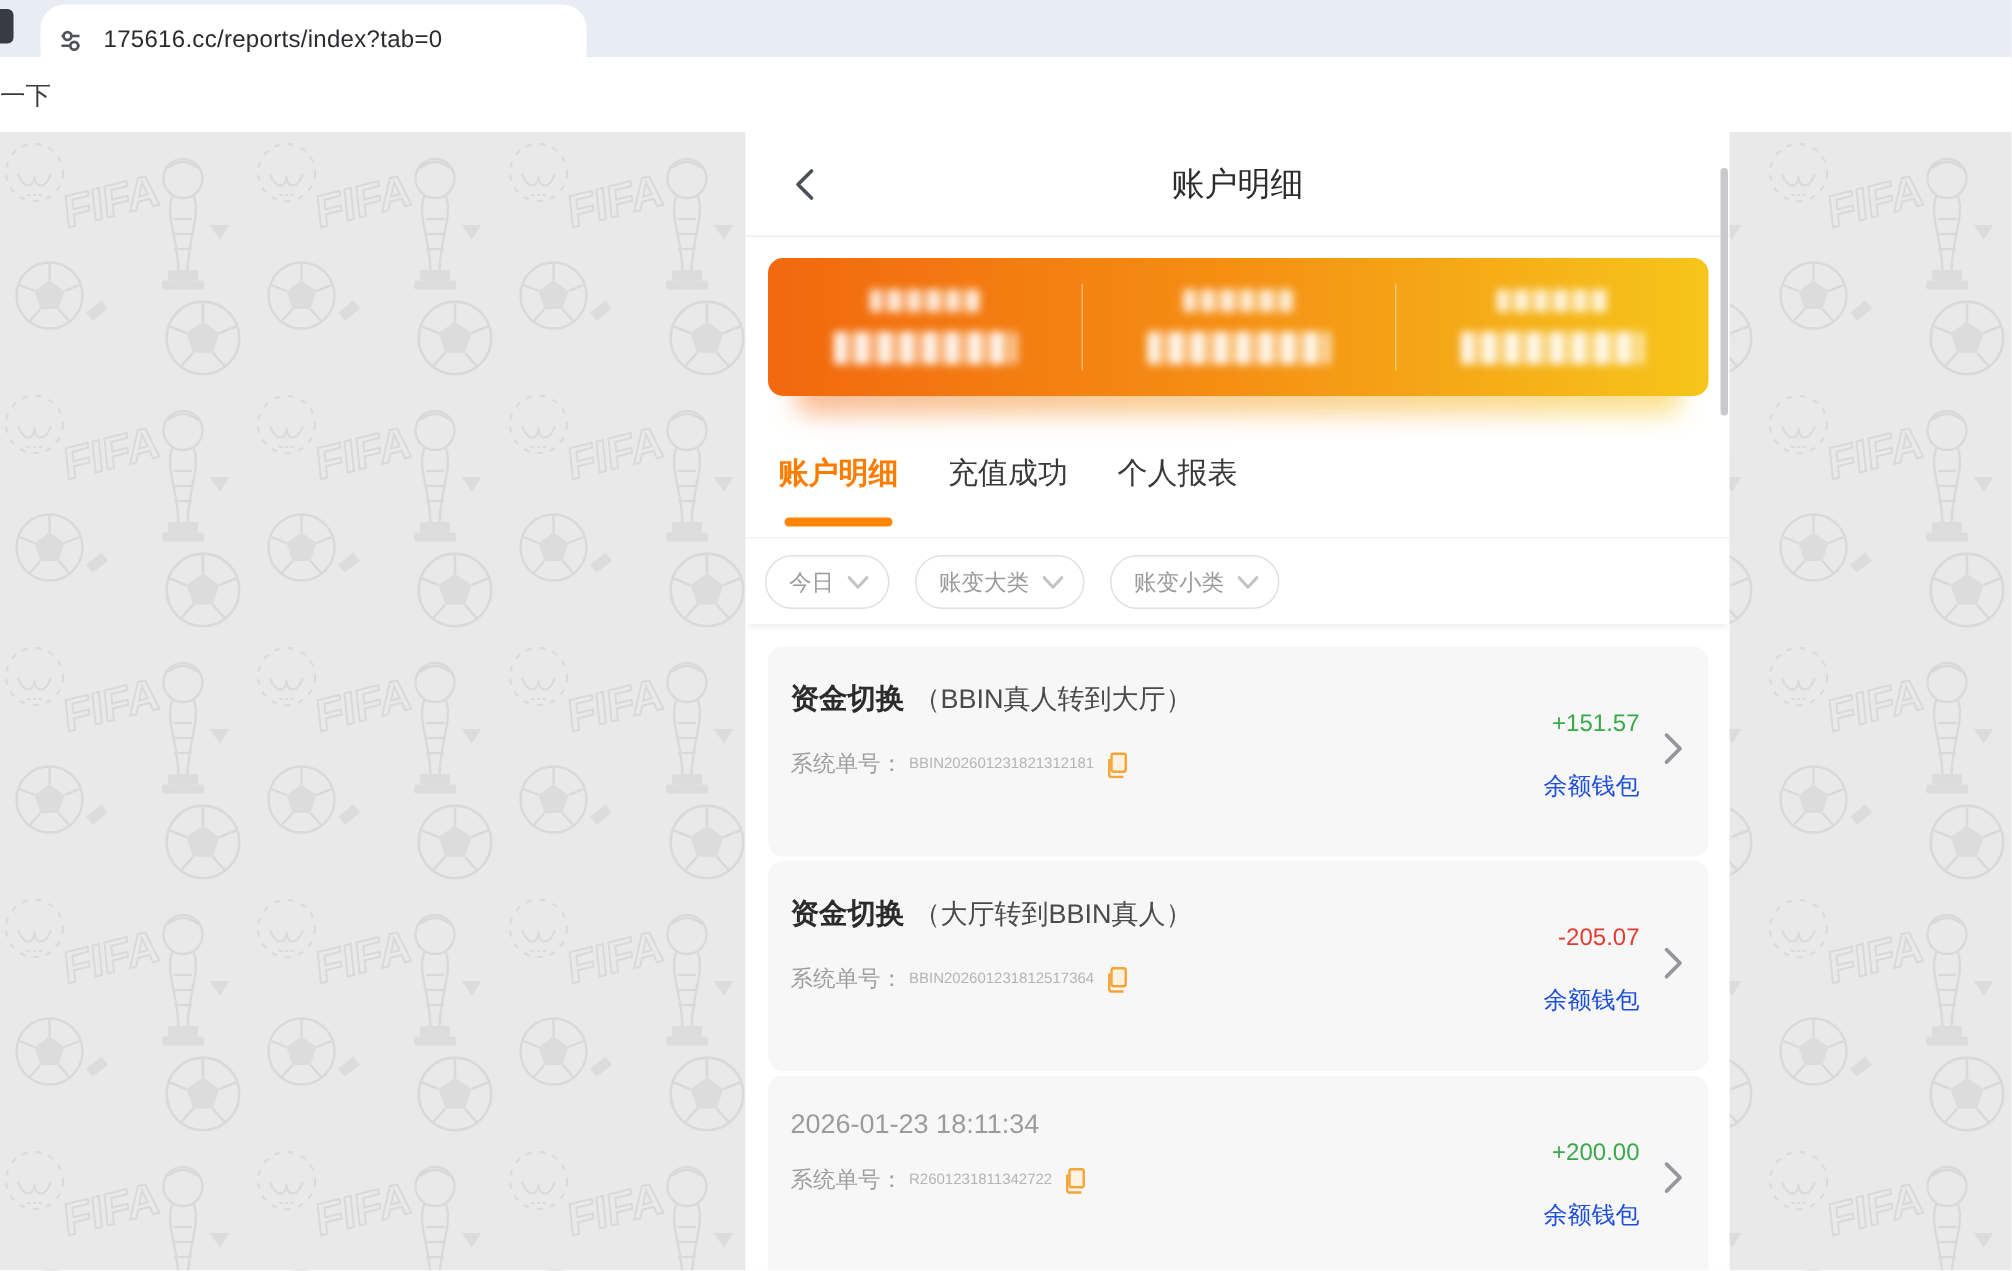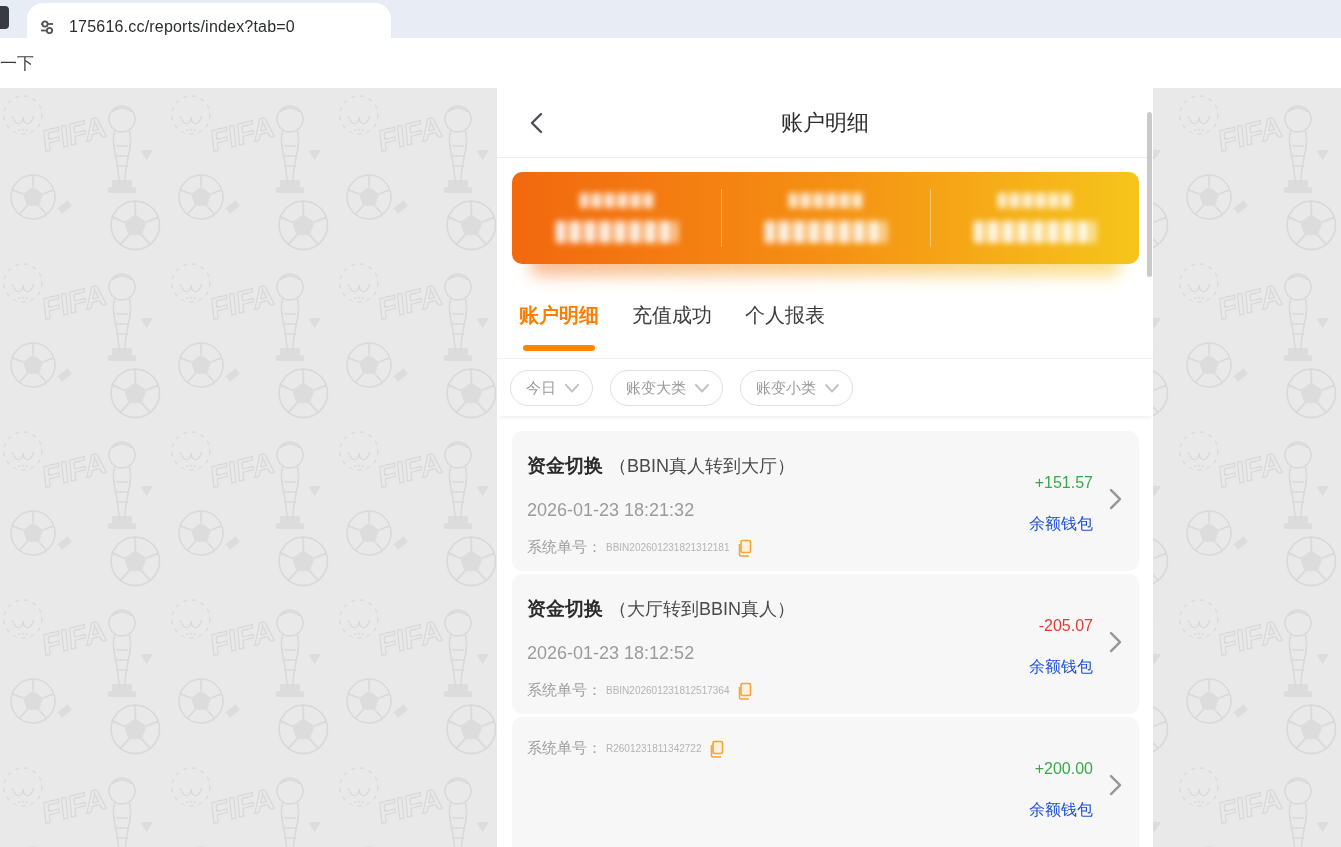--- a/index.html
+++ b/index.html
@@ -205,21 +205,20 @@
   </div>
 
   <div class="txn-list">
 
     <div class="txn-card">
       <div class="txn-left">
         <div class="txn-titlebar">
           <span class="txn-type">资金切换</span>
           <span class="txn-detail">（BBIN真人转到大厅）</span>
         </div>
-        <div class="txn-time">2026-01-23 18:21:32</div>
         <div class="txn-orderbar">
           <span class="order-label">系统单号：</span>
           <span class="order-no">BBIN202601231821312181</span>
           <span class="copy-btn">
             <svg width="16" height="18" viewBox="0 0 16 18">
               <rect x="5" y="1.5" width="9.5" height="12" rx="1.5" fill="#fdf1e0" stroke="#f5a436" stroke-width="1.6"></rect>
               <path d="M3.5 5 v10.5 a1.5 1.5 0 0 0 1.5 1.5 h8" fill="none" stroke="#f5a436" stroke-width="1.6"></path>
             </svg>
           </span>
         </div>
@@ -232,21 +231,20 @@
         <polyline points="2,3 11,12 2,21" fill="none" stroke="#96969b" stroke-width="2.4" stroke-linecap="round" stroke-linejoin="round"></polyline>
       </svg>
     </div>
 
     <div class="txn-card">
       <div class="txn-left">
         <div class="txn-titlebar">
           <span class="txn-type">资金切换</span>
           <span class="txn-detail">（大厅转到BBIN真人）</span>
         </div>
-        <div class="txn-time">2026-01-23 18:12:52</div>
         <div class="txn-orderbar">
           <span class="order-label">系统单号：</span>
           <span class="order-no">BBIN202601231812517364</span>
           <span class="copy-btn">
             <svg width="16" height="18" viewBox="0 0 16 18">
               <rect x="5" y="1.5" width="9.5" height="12" rx="1.5" fill="#fdf1e0" stroke="#f5a436" stroke-width="1.6"></rect>
               <path d="M3.5 5 v10.5 a1.5 1.5 0 0 0 1.5 1.5 h8" fill="none" stroke="#f5a436" stroke-width="1.6"></path>
             </svg>
           </span>
         </div>
@@ -255,20 +253,21 @@
         <span class="amount negative">-205.07</span>
         <span class="wallet">余额钱包</span>
       </div>
       <svg class="chev-right" width="13" height="24" viewBox="0 0 13 24">
         <polyline points="2,3 11,12 2,21" fill="none" stroke="#96969b" stroke-width="2.4" stroke-linecap="round" stroke-linejoin="round"></polyline>
       </svg>
     </div>
 
     <div class="txn-card">
       <div class="txn-left">
+        <div class="txn-time">2026-01-23 18:11:34</div>
         <div class="txn-orderbar">
           <span class="order-label">系统单号：</span>
           <span class="order-no">R2601231811342722</span>
           <span class="copy-btn">
             <svg width="16" height="18" viewBox="0 0 16 18">
               <rect x="5" y="1.5" width="9.5" height="12" rx="1.5" fill="#fdf1e0" stroke="#f5a436" stroke-width="1.6"></rect>
               <path d="M3.5 5 v10.5 a1.5 1.5 0 0 0 1.5 1.5 h8" fill="none" stroke="#f5a436" stroke-width="1.6"></path>
             </svg>
           </span>
         </div>

